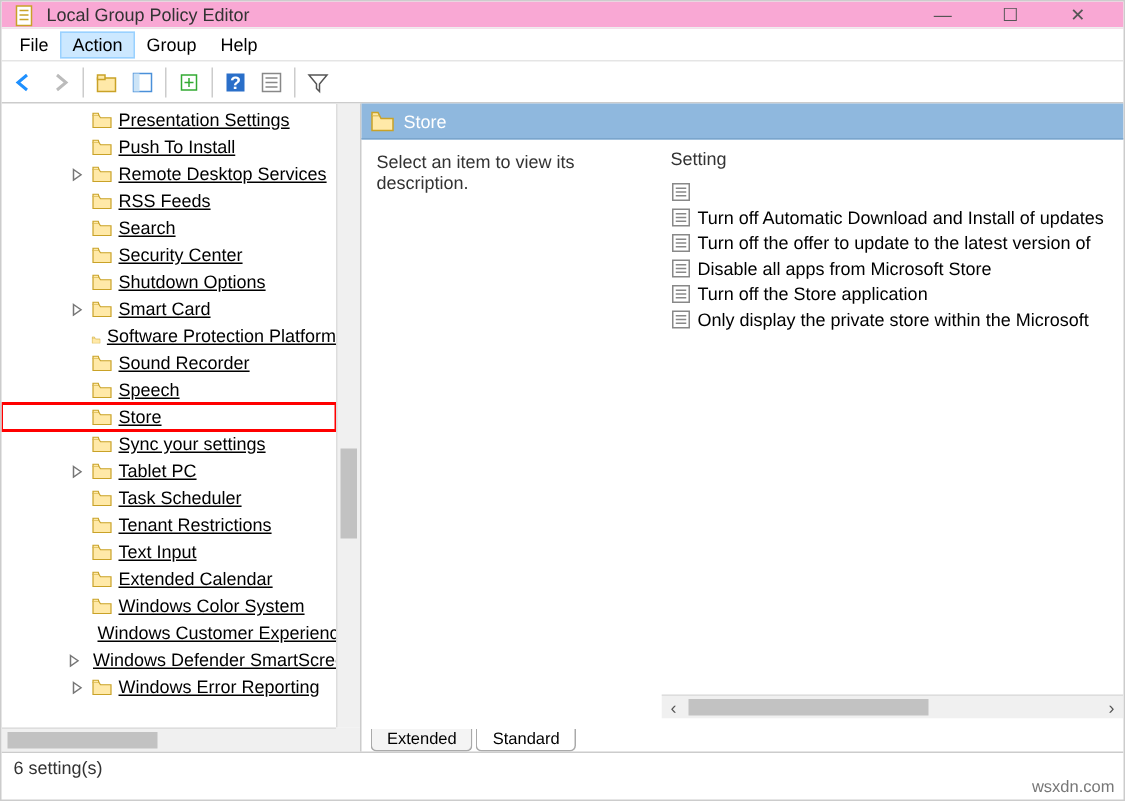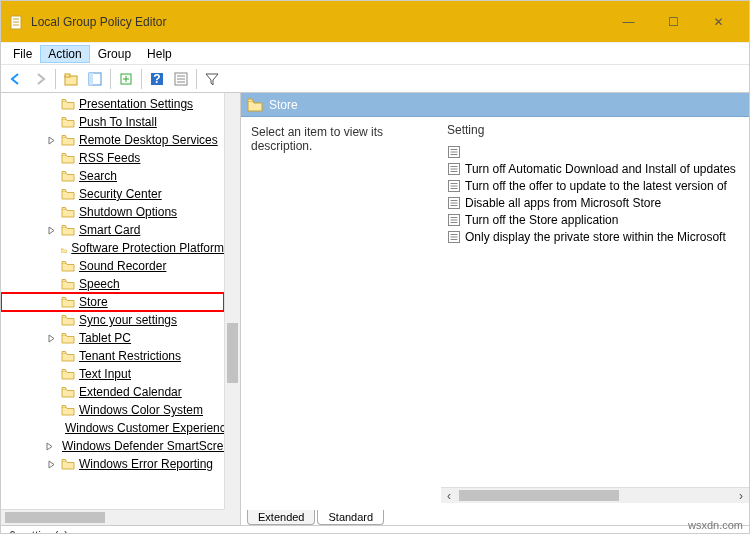--- a/index.html
+++ b/index.html
@@ -1,17 +1,17 @@
 <!DOCTYPE html>
 <html><head>
 <meta charset="utf-8">
 <style>
 * { box-sizing: border-box; margin: 0; padding: 0; font-family: "Segoe UI", Tahoma, sans-serif; font-size: 12px; }
 body { background: #fff; width: 750px; height: 534px; overflow: hidden; border: 1px solid #ccc; position: relative; }
-.titlebar { height: 42px; display: flex; align-items: center; padding: 0 8px; background: #eab308; border-bottom: 1px solid #eee; }
+.titlebar { height: 18px; display: flex; align-items: center; padding: 0 8px; background: #f9a8d4; border-bottom: 1px solid #eee; }
 .titlebar .app-icon { width: 16px; height: 16px; margin-right: 6px; }
 .titlebar .title { flex: 1; color: #333; }
 .titlebar .win-controls { display: flex; }
 .titlebar .win-btn { width: 45px; height: 28px; display: flex; align-items: center; justify-content: center; color: #555; }
 .menubar { height: 22px; display: flex; align-items: center; padding: 0 4px; border-bottom: 1px solid #e5e5e5; }
 .menubar .menu-item { padding: 2px 8px; color: #000; }
 .menubar .menu-item.active { background: #cce8ff; border: 1px solid #99d1ff; padding: 1px 7px; }
 .toolbar { height: 28px; display: flex; align-items: center; padding: 0 4px; border-bottom: 1px solid #ccc; gap: 2px; }
 .toolbar .tb-btn { width: 22px; height: 22px; display: flex; align-items: center; justify-content: center; }
 .toolbar .sep { width: 1px; height: 20px; background: #ccc; margin: 0 2px; }
@@ -247,20 +247,27 @@
                 <path d="M1 3 L5 3 L6 4.5 L13 4.5 L13 11 L1 11 Z" fill="#ffe9a8" stroke="#c9a227" stroke-width="0.8"></path>
                 <path d="M1 3 L1 1.5 L4.5 1.5 L5 3" fill="#ffe9a8" stroke="#c9a227" stroke-width="0.8"></path>
               </svg></span>
             <span class="label">Tablet PC</span>
           </div>
           <div class="tree-node">
             <span class="folder-icon"><svg viewBox="0 0 14 12">
                 <path d="M1 3 L5 3 L6 4.5 L13 4.5 L13 11 L1 11 Z" fill="#ffe9a8" stroke="#c9a227" stroke-width="0.8"></path>
                 <path d="M1 3 L1 1.5 L4.5 1.5 L5 3" fill="#ffe9a8" stroke="#c9a227" stroke-width="0.8"></path>
               </svg></span>
+            <span class="label">Task Scheduler</span>
+          </div>
+          <div class="tree-node">
+            <span class="folder-icon"><svg viewBox="0 0 14 12">
+                <path d="M1 3 L5 3 L6 4.5 L13 4.5 L13 11 L1 11 Z" fill="#ffe9a8" stroke="#c9a227" stroke-width="0.8"></path>
+                <path d="M1 3 L1 1.5 L4.5 1.5 L5 3" fill="#ffe9a8" stroke="#c9a227" stroke-width="0.8"></path>
+              </svg></span>
             <span class="label">Tenant Restrictions</span>
           </div>
           <div class="tree-node">
             <span class="folder-icon"><svg viewBox="0 0 14 12">
                 <path d="M1 3 L5 3 L6 4.5 L13 4.5 L13 11 L1 11 Z" fill="#ffe9a8" stroke="#c9a227" stroke-width="0.8"></path>
                 <path d="M1 3 L1 1.5 L4.5 1.5 L5 3" fill="#ffe9a8" stroke="#c9a227" stroke-width="0.8"></path>
               </svg></span>
             <span class="label">Text Input</span>
           </div>
           <div class="tree-node">

